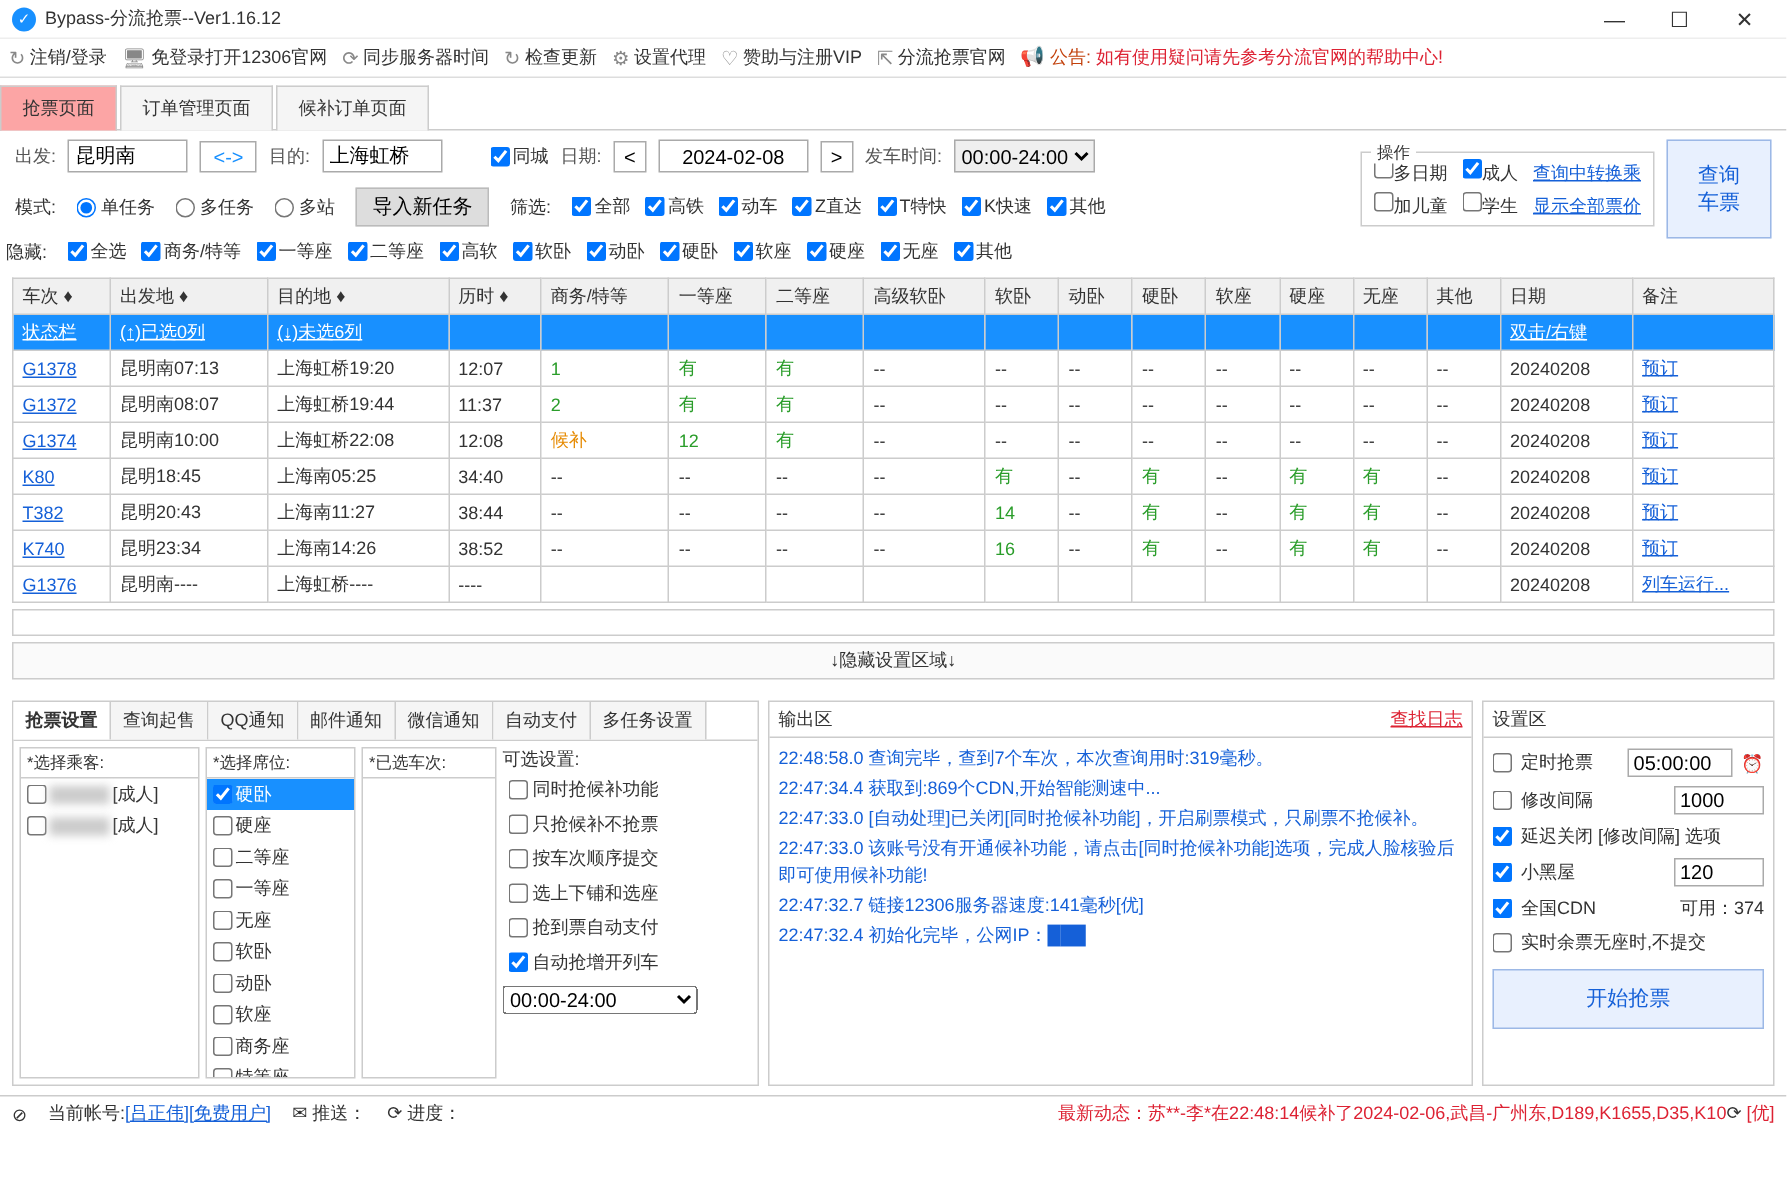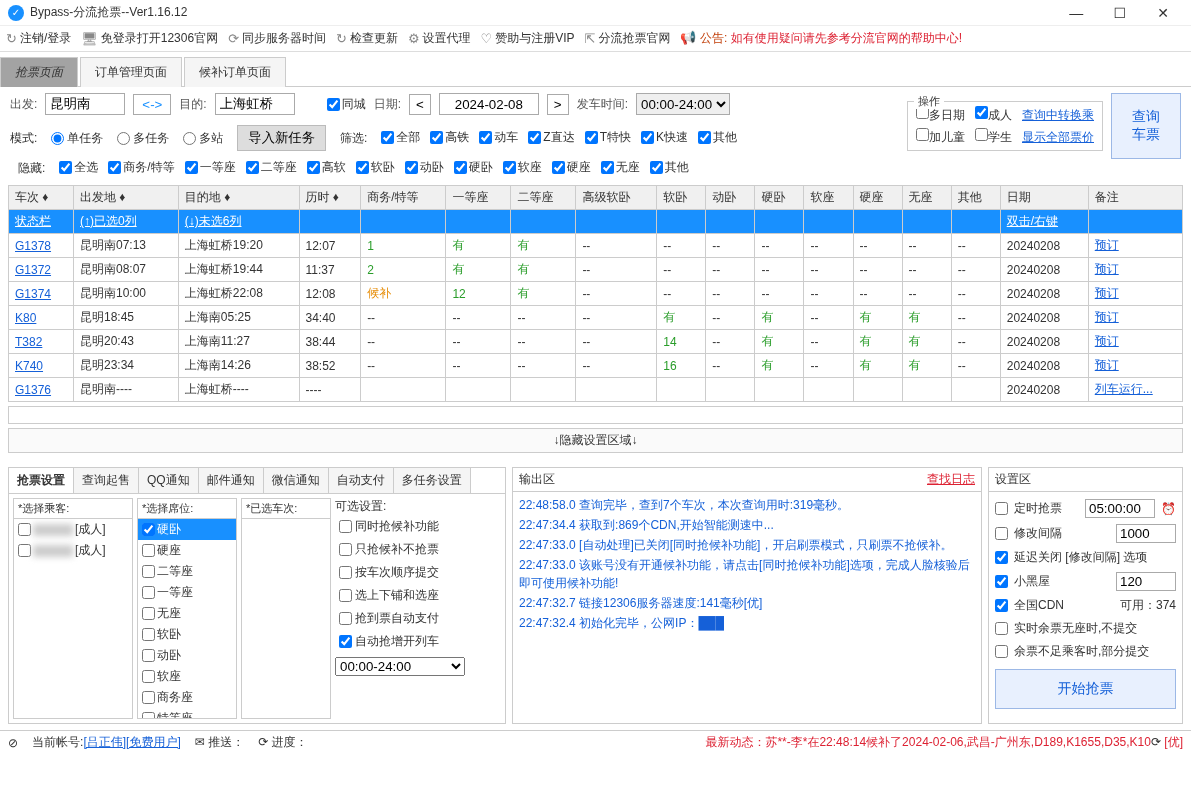--- a/index.html
+++ b/index.html
@@ -8,38 +8,38 @@
 .titlebar .logo { width: 16px; height: 16px; border-radius: 50%; background: #1890ff; display: inline-flex; align-items: center; justify-content: center; color: #fff; font-size: 10px; margin-right: 6px; }
 .titlebar .title { flex: 1; font-size: 12px; }
 .titlebar .winbtns span { display: inline-block; width: 40px; text-align: center; font-size: 14px; cursor: pointer; }
 .toolbar { display: flex; align-items: center; padding: 4px 6px; gap: 10px; border-bottom: 1px solid #ddd; font-size: 12px; }
 .toolbar .tbitem { color: #333; cursor: pointer; display: flex; align-items: center; gap: 3px; }
 .toolbar .tbicon { color: #888; font-size: 13px; }
 .toolbar .announce-label { color: #c2410c; }
 .toolbar .announce-text { color: #d23; }
 .tabs { display: flex; border-bottom: 1px solid #ccc; margin-top: 4px; }
 .tabs .tab { padding: 6px 14px; border: 1px solid #ccc; border-bottom: none; background: #f5f5f5; margin-right: 2px; cursor: pointer; position: relative; top: 1px; }
-.tabs .tab.active { background: #a3a3a3; font-style: italic; }
+.tabs .tab.active { background: #fca5a5; }
 .controls { padding: 6px 10px; display: flex; align-items: center; gap: 8px; flex-wrap: wrap; }
 .controls label { color: #555; }
 .controls input[type=text] { border: 1px solid #aaa; padding: 2px 4px; height: 22px; }
 .controls .swapbtn { border: 1px solid #aaa; padding: 2px 8px; color: #1890ff; cursor: pointer; background: #fff; }
 .controls .navbtn { border: 1px solid #aaa; padding: 2px 6px; cursor: pointer; background: #fff; }
 .controls .cb { display: inline-flex; align-items: center; gap: 2px; margin-left: 24px; }
 .controls select { border: 1px solid #aaa; height: 22px; }
 .opbox { border: 1px solid #ccc; padding: 4px 8px; display: flex; flex-direction: column; gap: 4px; position: relative; margin-left: auto; }
 .opbox .opbox-title { position: absolute; top: -8px; left: 6px; background: #fff; padding: 0 4px; font-size: 11px; }
 .opbox-row { display: flex; align-items: center; gap: 10px; }
 .opbox a { color: #1560d8; text-decoration: underline; cursor: pointer; }
 .querybtn { background: #e8f0fe; border: 1px solid #9cb8e6; color: #1560d8; padding: 14px 20px; font-size: 14px; cursor: pointer; }
 .row2 { padding: 4px 10px; display: flex; align-items: center; gap: 14px; }
 .row2 .radio { display: inline-flex; align-items: center; gap: 3px; }
 .row2 .importbtn { background: #ddd; border: 1px solid #bbb; padding: 3px 10px; cursor: pointer; }
 .row2 .cb2 { display: inline-flex; align-items: center; gap: 2px; }
-.row3 { padding: 4px 18px; display: flex; align-items: center; gap: 14px; }
+.row3 { padding: 4px 4px; display: flex; align-items: center; gap: 14px; }
 .row3 .cb2 { display: inline-flex; align-items: center; gap: 2px; }
 table.trains { width: calc(100% - 16px); margin: 4px 8px; border-collapse: collapse; font-size: 12px; }
 table.trains th, table.trains td { border: 1px solid #ccc; padding: 3px 6px; text-align: left; height: 22px; }
 table.trains th { background: #f0f0f0; font-weight: normal; }
 table.trains .statusrow td { background: #1890ff; color: #fff; text-decoration: underline; }
 table.trains .statusrow td.noline { text-decoration: none; }
 table.trains a.tnum { color: #1560d8; text-decoration: underline; }
 table.trains .green { color: #2a9d2a; }
 table.trains .orange { color: #e68a00; }
 table.trains .booklink { color: #1560d8; text-decoration: underline; cursor: pointer; }
@@ -443,24 +443,20 @@
         </div>
       <div class="rline">
           <input type="checkbox" checked="" style="">
           <span>全国CDN</span>
           <span style="margin-left:auto">可用：374</span>
         </div>
       <div class="rline">
           <input type="checkbox" style="">
           <span>实时余票无座时,不提交</span>
         </div>
-      <div class="rline">
-          <input type="checkbox" style="">
-          <span>余票不足乘客时,部分提交</span>
-        </div>
       <button class="startbtn">开始抢票</button>
     </div>
   </div>
 </div>
 
 <div class="statusbar">
   <span>⊘</span>
   <span class="acct"><span>当前帐号:</span><a>[吕正伟]</a><a>[免费用户]</a></span>
   <span>✉ <span>推送：</span></span>
   <span>⟳ <span>进度：</span></span>

